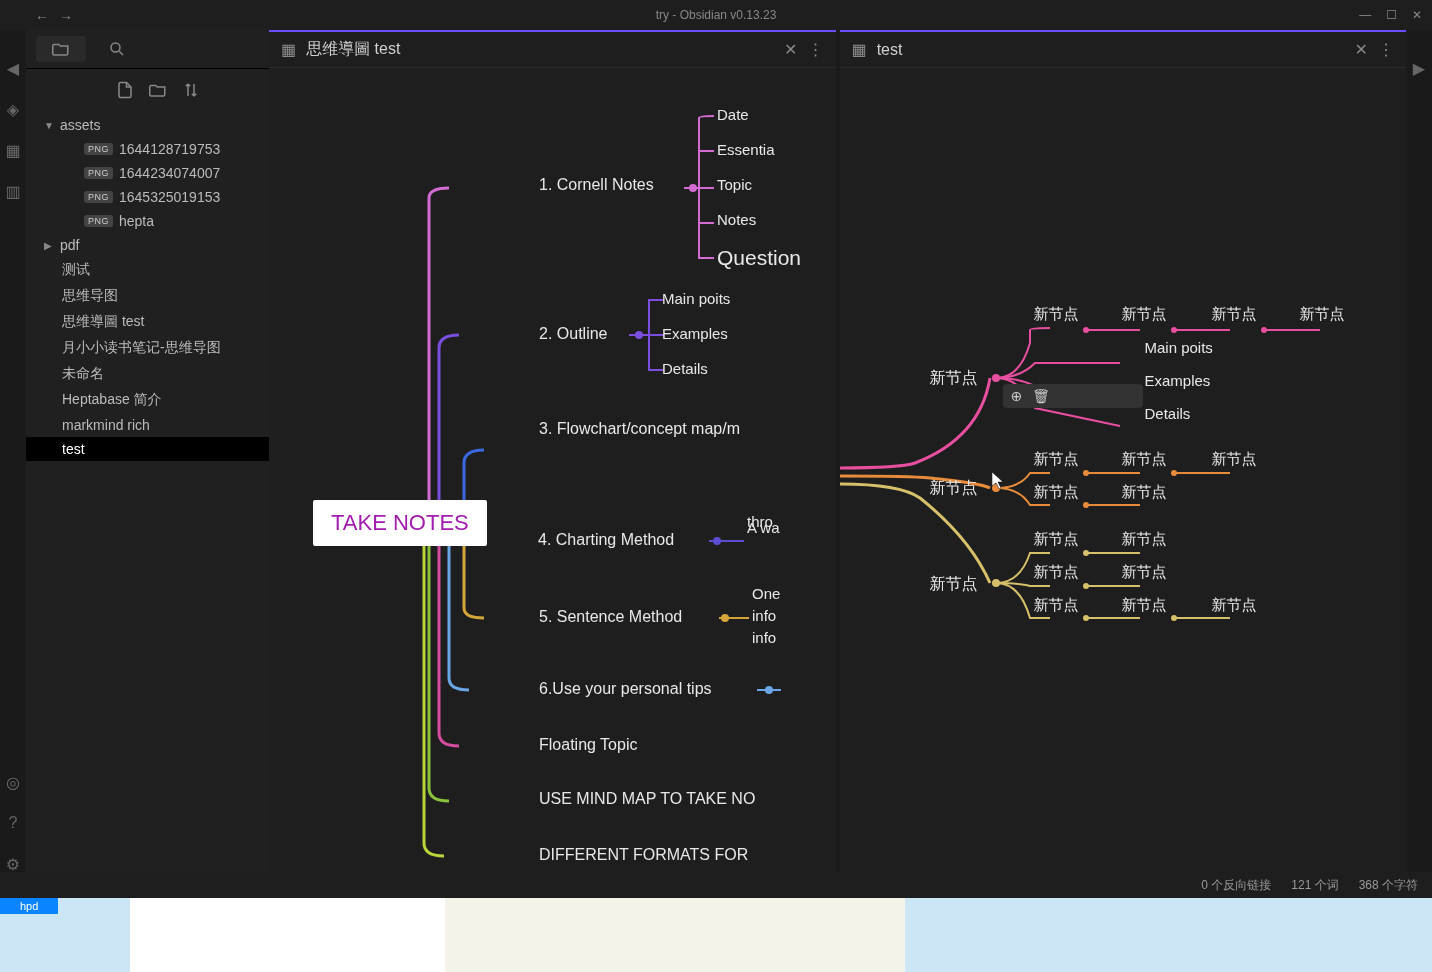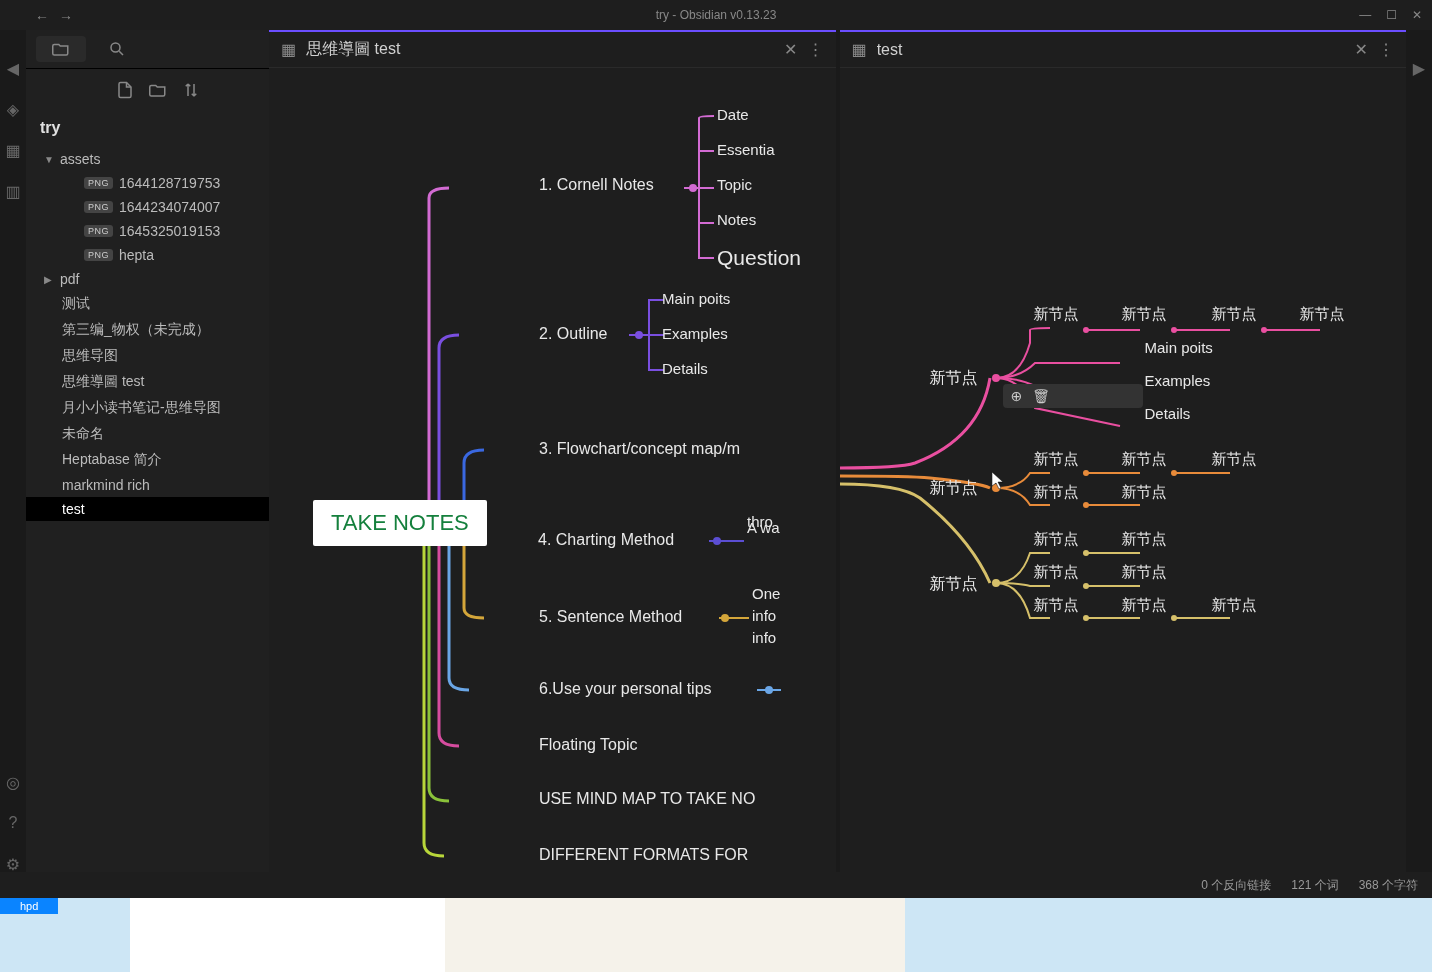--- a/index.html
+++ b/index.html
@@ -29,21 +29,21 @@
 .tree-item .arrow { font-size:10px; display:inline-block; width:10px; color:#888; }
 .png-badge { background:#444; color:#ccc; font-size:9px; padding:1px 4px; border-radius:3px; letter-spacing:0.5px; }
 .panes { flex:1; display:flex; gap:4px; }
 .pane { flex:1; display:flex; flex-direction:column; background:#1e1e1e; border-top:2px solid #6b4eff; position:relative; overflow:hidden; }
 .pane-header { height:36px; display:flex; align-items:center; padding:0 12px; border-bottom:1px solid #2a2a2a; }
 .pane-header .ph-icon { color:#888; margin-right:10px; }
 .pane-header .ph-title { color:#d0d0d0; font-size:16px; font-weight:500; flex:1; }
 .pane-header .ph-close, .pane-header .ph-more { color:#888; cursor:pointer; margin-left:10px; }
 .mindmap { flex:1; position:relative; overflow:hidden; }
 .mm-node { position:absolute; color:#e8e8e8; font-size:16px; white-space:nowrap; }
-.mm-root { position:absolute; background:#fff; color:#15803d; padding:10px 18px; font-size:22px; font-weight:500; border-radius:2px; }
+.mm-root { position:absolute; background:#fff; color:#a21caf; padding:10px 18px; font-size:22px; font-weight:500; border-radius:2px; }
 .mm-svg { position:absolute; top:0; left:0; pointer-events:none; }
 .ctx-menu { position:absolute; background:#333; border-radius:4px; padding:4px 8px; display:flex; gap:10px; color:#ccc; font-size:14px; min-width:140px; }
 .statusbar { height:26px; background:#1e1e1e; display:flex; align-items:center; justify-content:flex-end; padding:0 14px; gap:20px; color:#999; font-size:12px; }
 .bottom-strip { height:74px; background:#cde6f5; position:relative; }
 .bottom-strip .tab { position:absolute; left:0; top:0; background:#0a84ff; color:#fff; font-size:11px; padding:2px 20px; }
 .bottom-strip .page { position:absolute; left:130px; top:0; bottom:0; width:320px; background:#fff; }
 .bottom-strip .page2 { position:absolute; left:445px; top:0; bottom:0; width:460px; background:#f5f2ea; }
 .cursor-arrow { position:absolute; pointer-events:none; }
 </style>
 </head>
@@ -94,21 +94,20 @@
           <path d="M14 2H6a2 2 0 0 0-2 2v16a2 2 0 0 0 2 2h12a2 2 0 0 0 2-2V8z"></path>
           <polyline points="14 2 14 8 20 8"></polyline>
         </svg>
       <svg viewBox="0 0 24 24">
           <path d="M3 6h6l2 2h10v10a2 2 0 0 1-2 2H3a2 2 0 0 1-2-2V8a2 2 0 0 1 2-2z"></path>
         </svg>
       <svg viewBox="0 0 24 24">
           <path d="M8 4v16M8 4l-3 3M8 4l3 3M16 20V4M16 20l-3-3M16 20l3-3"></path>
         </svg>
     </div>
-    <div class="vault-title">try</div>
     <div class="tree">
       <div class="tree-item">
           <span class="arrow">▼</span>
           <span>assets</span>
         </div>
       <div class="tree-item indent2">
           <span class="png-badge">PNG</span>
           <span>1644128719753</span>
         </div>
       <div class="tree-item indent2">
@@ -122,23 +121,20 @@
       <div class="tree-item indent2">
           <span class="png-badge">PNG</span>
           <span>hepta</span>
         </div>
       <div class="tree-item">
           <span class="arrow">▶</span>
           <span>pdf</span>
         </div>
       <div class="tree-item indent1">
           <span>测试</span>
-        </div>
-      <div class="tree-item indent1">
-          <span>第三编_物权（未完成）</span>
         </div>
       <div class="tree-item indent1">
           <span>思维导图</span>
         </div>
       <div class="tree-item indent1">
           <span>思维導圖 test</span>
         </div>
       <div class="tree-item indent1">
           <span>月小小读书笔记-思维导图</span>
         </div>
@@ -204,21 +200,21 @@
         <div class="mm-node" style="left:270px;top:108px">1. Cornell Notes</div>
         <div class="mm-node" style="left:448px;top:38px;font-size:15px">Date</div>
         <div class="mm-node" style="left:448px;top:73px;font-size:15px">Essentia</div>
         <div class="mm-node" style="left:448px;top:108px;font-size:15px">Topic</div>
         <div class="mm-node" style="left:448px;top:143px;font-size:15px">Notes</div>
         <div class="mm-node" style="left:448px;top:178px;font-size:21px">Question</div>
         <div class="mm-node" style="left:270px;top:257px">2. Outline</div>
         <div class="mm-node" style="left:393px;top:222px;font-size:15px">Main poits</div>
         <div class="mm-node" style="left:393px;top:257px;font-size:15px">Examples</div>
         <div class="mm-node" style="left:393px;top:292px;font-size:15px">Details</div>
-        <div class="mm-node" style="left:270px;top:372px">3. Flowchart/concept map/m</div>
+        <div class="mm-node" style="left:270px;top:352px">3. Flowchart/concept map/m</div>
         <div class="mm-node" style="left:269px;top:463px">4. Charting Method</div>
         <div class="mm-node" style="left:478px;top:451px;font-size:15px">A wa</div>
         <div class="mm-node" style="left:478px;top:445px;font-size:15px">thro</div>
         <div class="mm-node" style="left:270px;top:540px">5. Sentence Method</div>
         <div class="mm-node" style="left:483px;top:517px;font-size:15px">One</div>
         <div class="mm-node" style="left:483px;top:539px;font-size:15px">info</div>
         <div class="mm-node" style="left:483px;top:561px;font-size:15px">info</div>
         <div class="mm-node" style="left:270px;top:612px">6.Use your personal tips</div>
         <div class="mm-node" style="left:270px;top:668px">Floating Topic</div>
         <div class="mm-node" style="left:270px;top:722px">USE MIND MAP TO TAKE NO</div>

